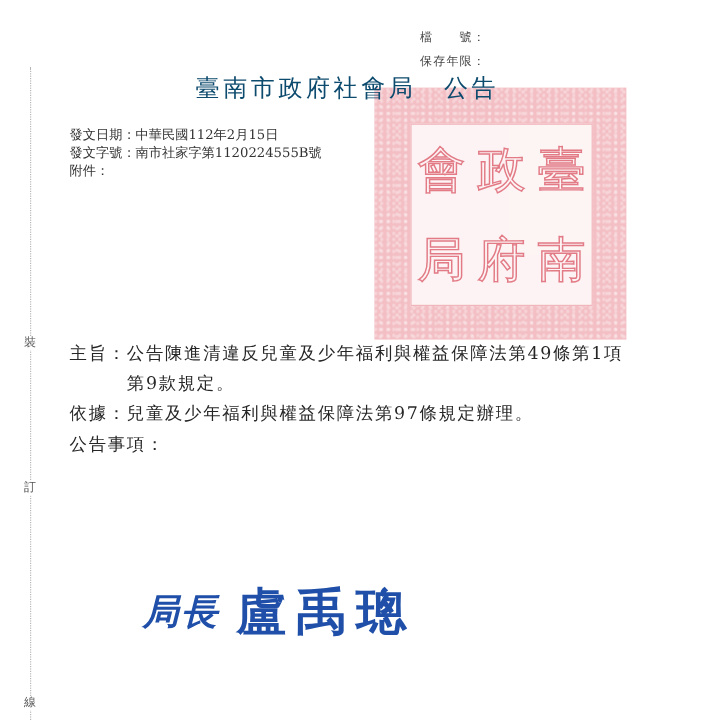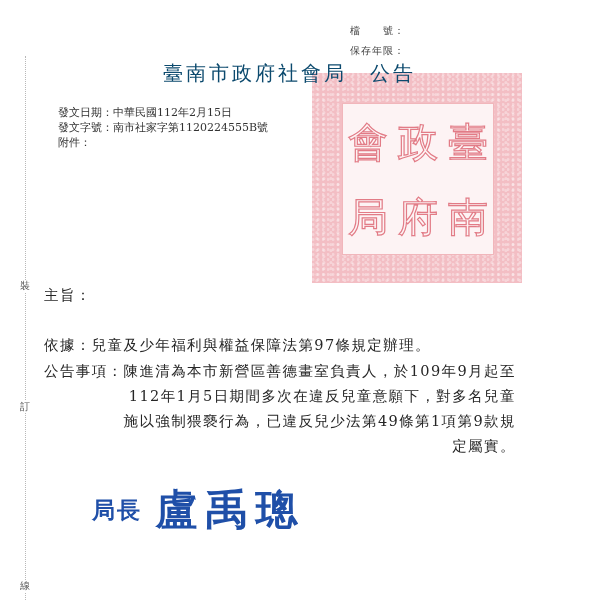--- a/index.html
+++ b/index.html
@@ -39,29 +39,29 @@
       background: #fdf3f4; border: 1px solid #f0b0b6;
       display: grid; grid-template-columns: repeat(3, 1fr);
       grid-auto-flow: column; grid-template-rows: repeat(2, 1fr);
     }
     .stamp-char {
       display: flex; align-items: center; justify-content: center;
       font-size: 40px; color: transparent;
       -webkit-text-stroke: 1.2px #e0707c;
       font-family: "DejaVu Serif", serif; line-height: 1;
     }
-    .body-text { position: absolute; left: 44px; font-size: 14.5px; line-height: 25px; color: #262626; letter-spacing: 1.4px; z-index: 3; text-align: right; }
+    .body-text { position: absolute; left: 58px; font-size: 14.5px; line-height: 25px; color: #262626; letter-spacing: 1.4px; z-index: 3; }
     .row { display: flex; }
     .label { white-space: nowrap; }
     .content { white-space: pre-line; }
     .signature {
       position: absolute; left: 92px; top: 482px; color: #1f4fa8; z-index: 3;
       font-family: "DejaVu Serif", serif; font-weight: bold; white-space: nowrap;
     }
-    .sig-title { font-size: 23px; letter-spacing: 2px; vertical-align: middle; }
+    .sig-title { font-size: 30px; font-style: italic; letter-spacing: 2px; vertical-align: middle; margin-left: 27px; }
     .sig-name { font-size: 42px; letter-spacing: 8px; vertical-align: middle; margin-left: 8px; }
   </style>
 </head>
 <body>
 
 <div class="binding-line"></div>
 <span class="binding-char" style="top:280px">裝</span>
 <span class="binding-char" style="top:401px">訂</span>
 <span class="binding-char" style="top:580px">線</span>
 
@@ -81,36 +81,34 @@
     <span class="stamp-char">政</span>
     <span class="stamp-char">府</span>
     <span class="stamp-char">臺</span>
     <span class="stamp-char">南</span>
   </div>
 </div>
 
 <div class="body-text" style="top:283px">
   <div class="row">
     <span class="label">主旨：</span>
+    <span class="content">公告陳進清違反兒童及少年福利與權益保障法第49條第1項
+第9款規定。</span>
   </div>
 </div>
 
 <div class="body-text" style="top:333px">
   <div class="row">
     <span class="label">依據：</span>
     <span class="content">兒童及少年福利與權益保障法第97條規定辦理。</span>
   </div>
 </div>
 
 <div class="body-text" style="top:359px">
   <div class="row">
     <span class="label">公告事項：</span>
-    <span class="content">陳進清為本市新營區善德畫室負責人，於109年9月起至
-112年1月5日期間多次在違反兒童意願下，對多名兒童
-施以強制猥褻行為，已違反兒少法第49條第1項第9款規
-定屬實。</span>
   </div>
 </div>
 
 <div class="signature">
   <span class="sig-title">局長</span>
   <span class="sig-name">盧禹璁</span>
 </div>
 
 </body></html>

